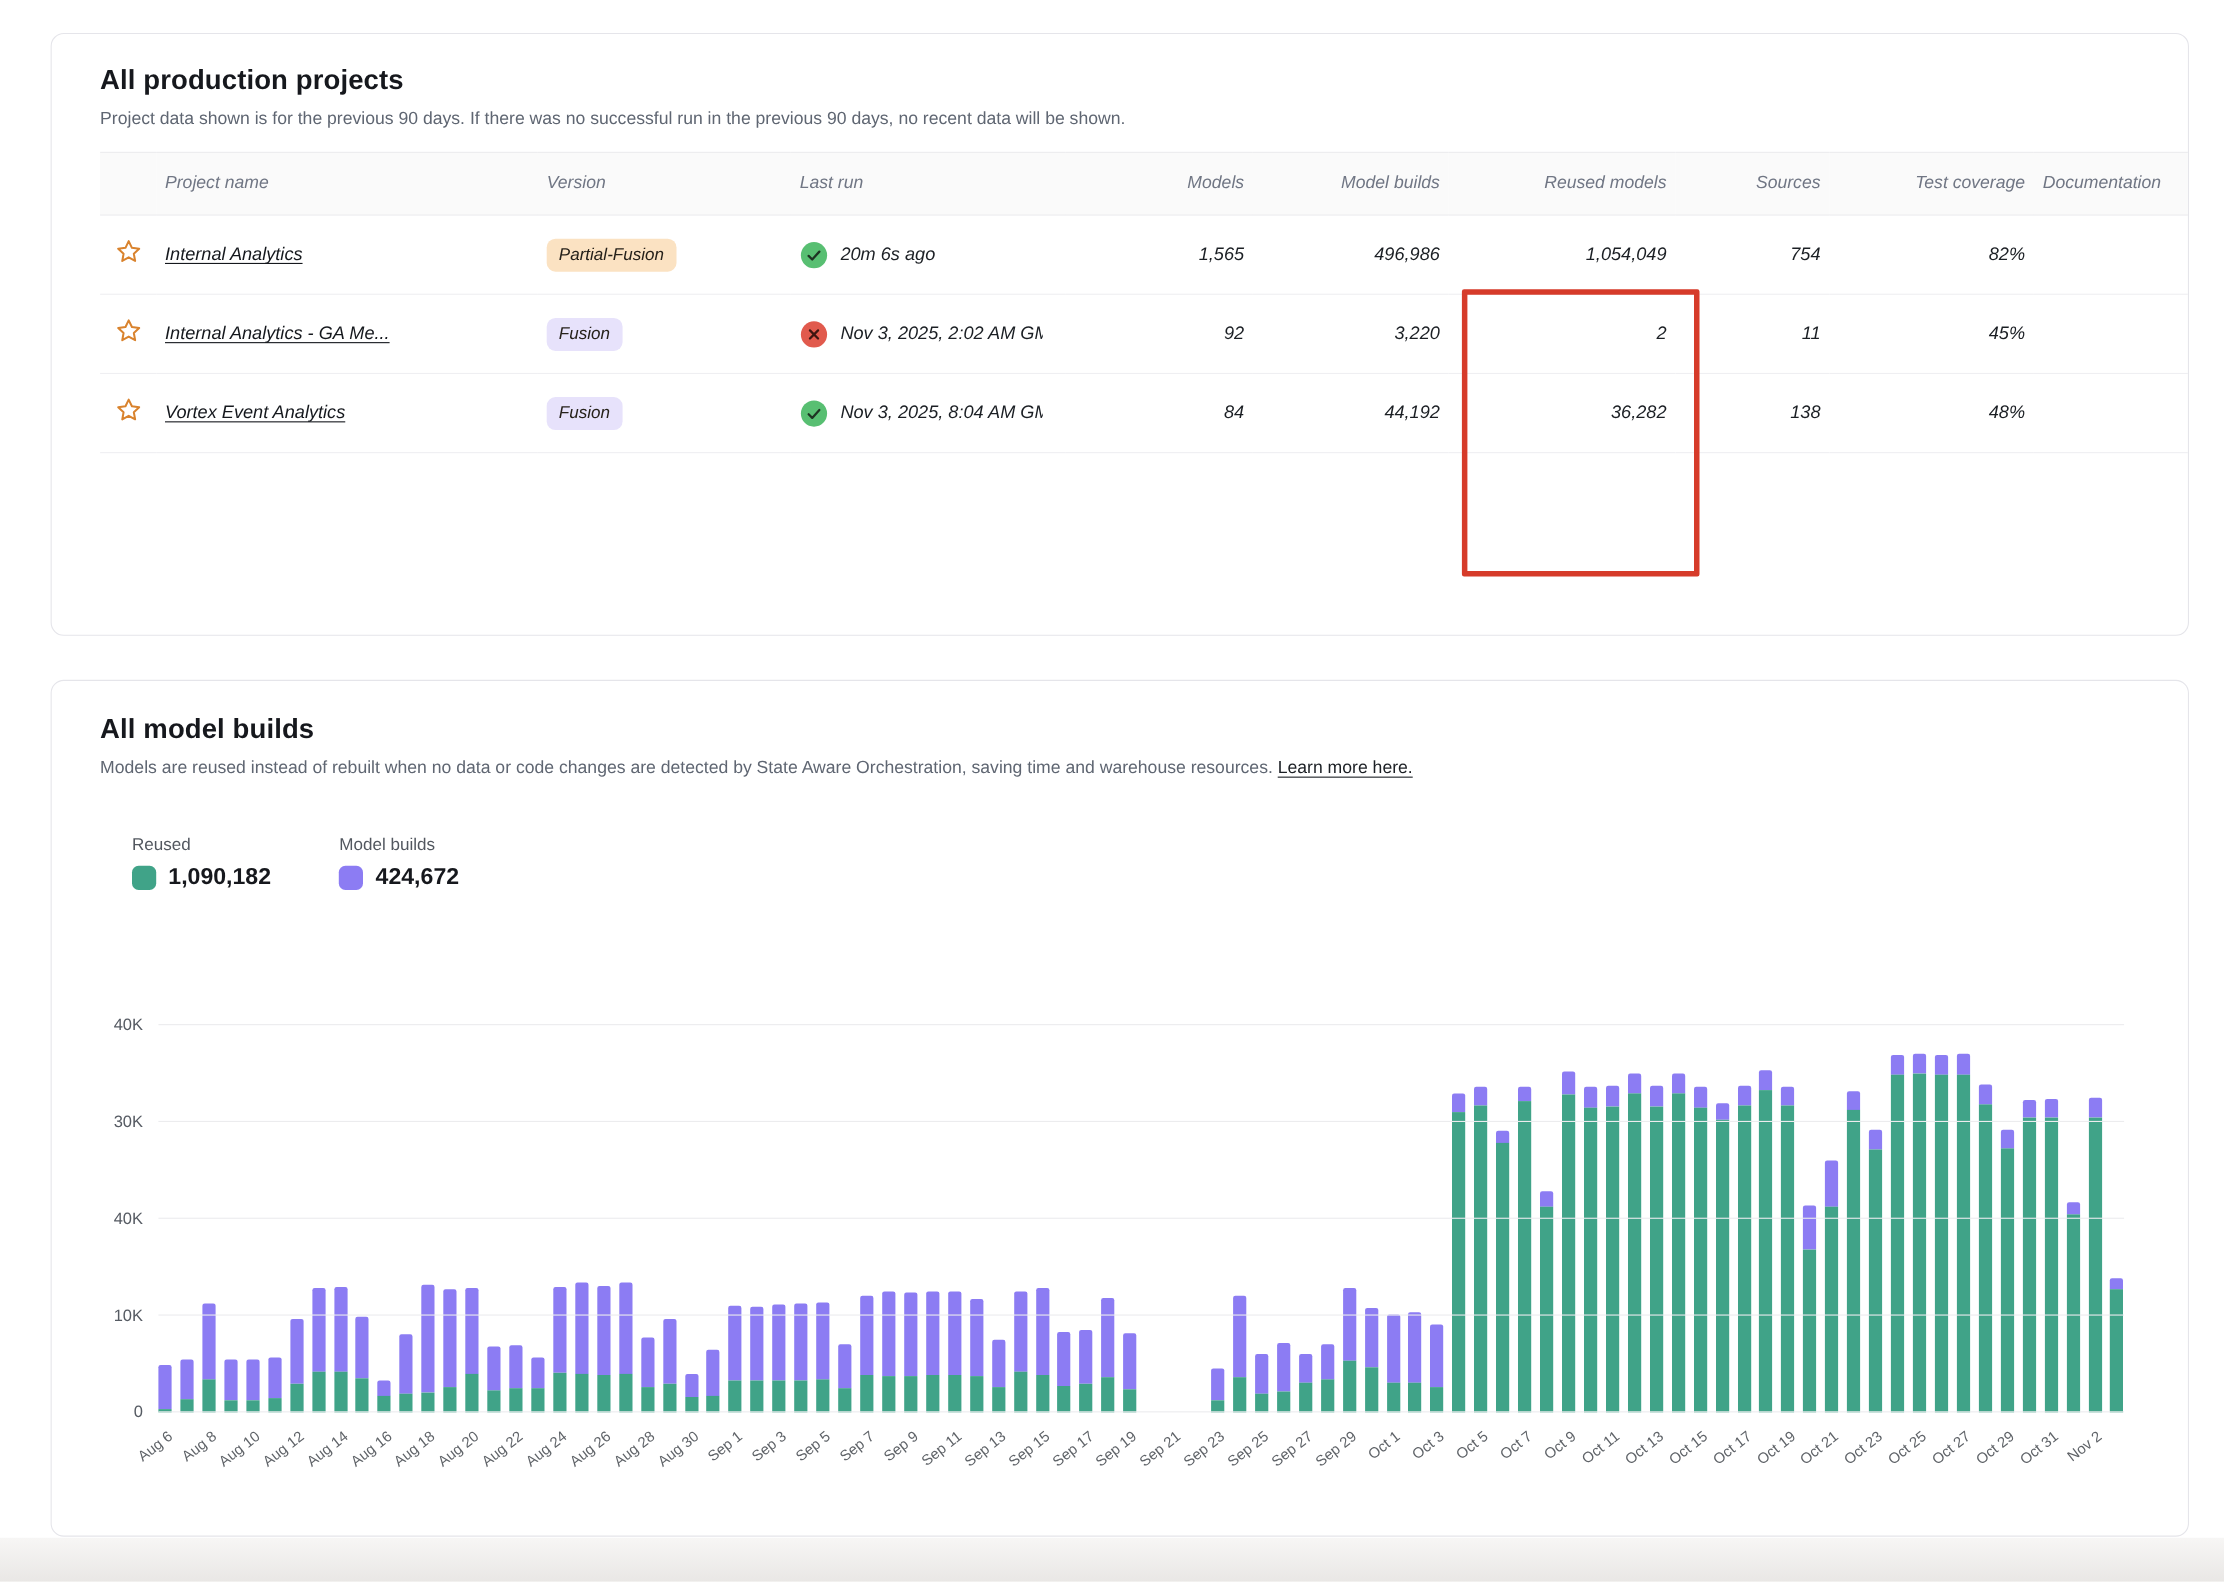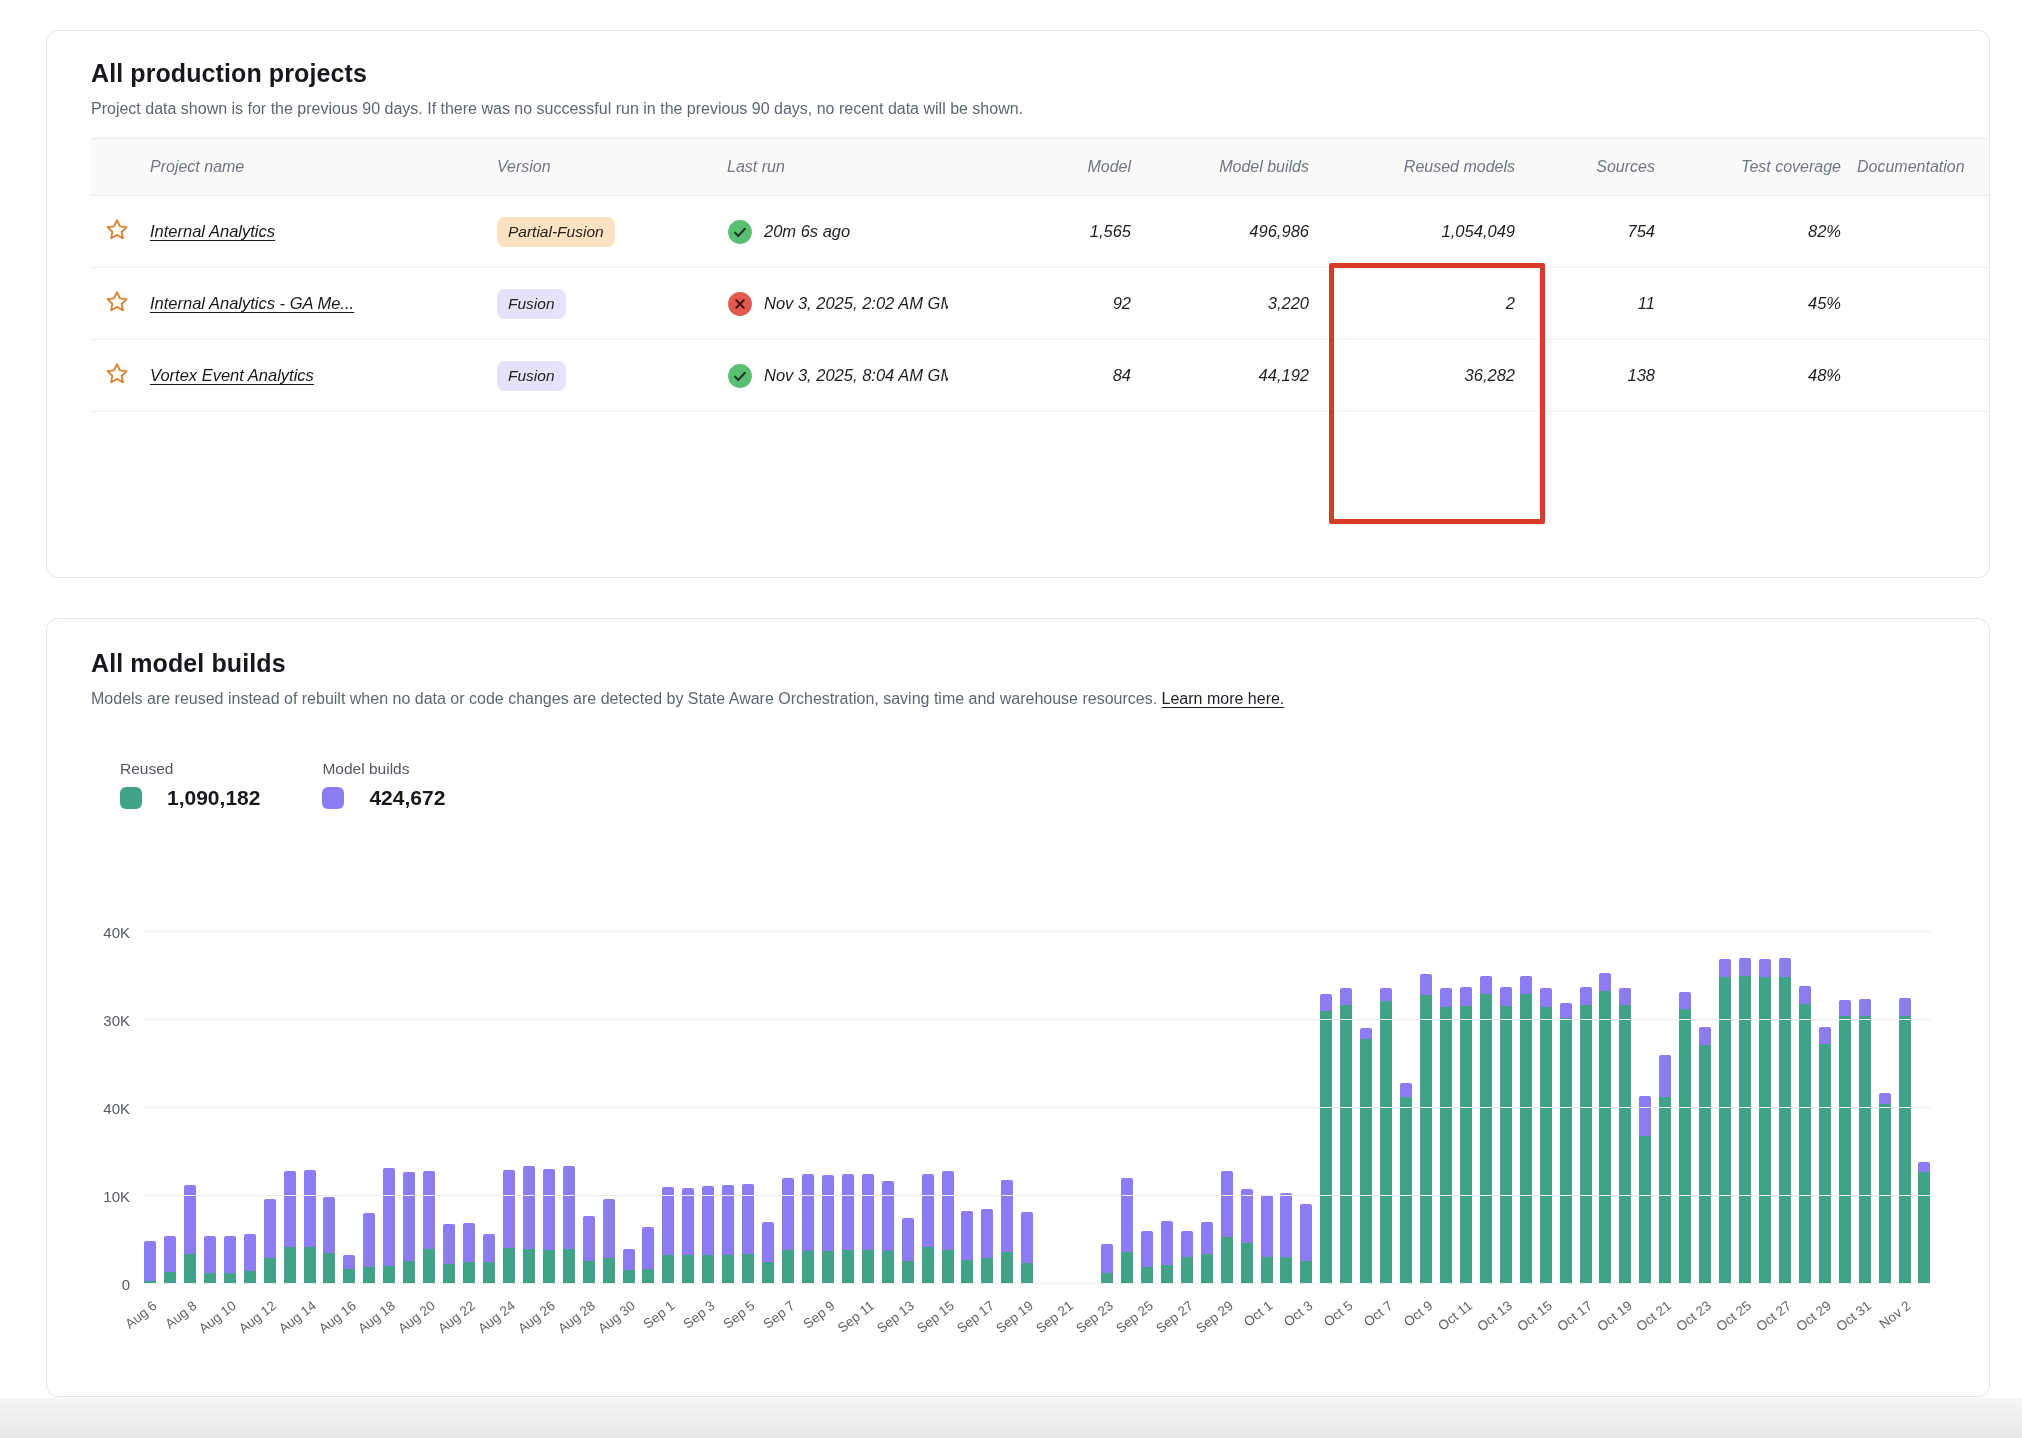--- a/index.html
+++ b/index.html
@@ -102,21 +102,21 @@
     margin-top: 8px;
     height: 50px; min-width: 288px;
     border: 1px solid #d7d7dc; border-radius: 9px;
     display: inline-flex; align-items: center; gap: 12px;
     padding: 0 18px; cursor: pointer; background: #fff;
     font-size: 17px; color: #1b1f24;
   }
   .env-select .env-val { font-weight: 500; }
   .legend { display: flex; gap: 62px; padding: 52px 44px 0 73px; }
   .legend-item .legend-label { font-size: 15.5px; color: #52575f; }
-  .legend-line { display: flex; align-items: center; gap: 25px; margin-top: 8px; }
+  .legend-line { display: flex; align-items: center; gap: 11px; margin-top: 8px; }
   .legend-swatch { width: 22px; height: 22px; border-radius: 6px; }
   .legend-value { font-size: 21px; font-weight: 700; color: #16181d; }
 
   .plot {
     position: absolute; left: 97px; top: 313px;
     width: 1787px; height: 352px;
   }
   .gridline {
     position: absolute; left: 0; right: 0; height: 1px; background: #ececee;
   }
@@ -160,21 +160,21 @@
             <col class="c7">
             <col class="c8">
             <col class="c9">
         </colgroup>
         <thead>
           <tr>
             <th></th>
             <th>Project name</th>
             <th>Version</th>
             <th>Last run</th>
-            <th class="num">Model</th>
+            <th class="num">Models</th>
             <th class="num">Model builds</th>
             <th class="num">Reused models</th>
             <th class="num">Sources</th>
             <th class="num">Test coverage</th>
             <th>Documentation</th>
           </tr>
         </thead>
         <tbody>
           <tr>
             <td class="star-cell"><span class="star-btn">

